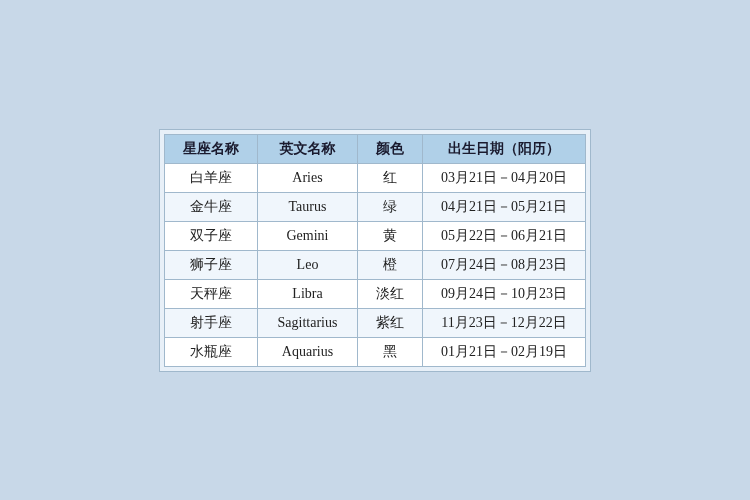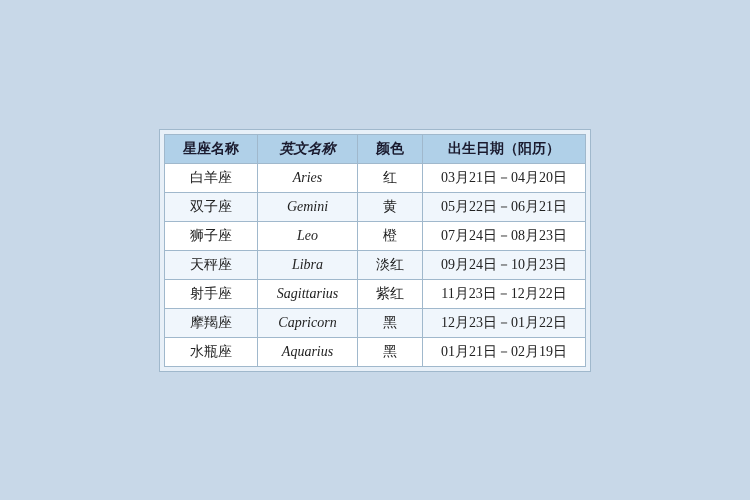--- a/index.html
+++ b/index.html
@@ -36,21 +36,21 @@
     tbody tr:nth-child(odd) {
       background: #ffffff;
     }
     tbody tr:nth-child(even) {
       background: #f0f6fc;
     }
     tbody tr td {
       color: #222;
     }
     .col-zh { min-width: 80px; }
-    .col-en { min-width: 100px; font-style: italic; }
+    .col-en { min-width: 100px; }
     .col-color { min-width: 50px; }
     .col-date { min-width: 160px; }
   </style>
 </head>
 <body>
 
 <div class="table-container">
   <table>
     <thead>
       <tr>
@@ -59,20 +59,26 @@
         <th class="col-color">颜色</th>
         <th class="col-date">出生日期（阳历）</th>
       </tr>
     </thead>
     <tbody id="table-body">
     <tr>
           <td class="col-zh">白羊座</td>
           <td class="col-en">Aries</td>
           <td class="col-color">红</td>
           <td class="col-date">03月21日－04月20日</td>
+        </tr>
+        <tr>
+          <td class="col-zh">金牛座</td>
+          <td class="col-en">Taurus</td>
+          <td class="col-color">绿</td>
+          <td class="col-date">04月21日－05月21日</td>
         </tr>
         <tr>
           <td class="col-zh">双子座</td>
           <td class="col-en">Gemini</td>
           <td class="col-color">黄</td>
           <td class="col-date">05月22日－06月21日</td>
         </tr>
         <tr>
           <td class="col-zh">狮子座</td>
           <td class="col-en">Leo</td>
@@ -85,26 +91,20 @@
           <td class="col-color">淡红</td>
           <td class="col-date">09月24日－10月23日</td>
         </tr>
         <tr>
           <td class="col-zh">射手座</td>
           <td class="col-en">Sagittarius</td>
           <td class="col-color">紫红</td>
           <td class="col-date">11月23日－12月22日</td>
         </tr>
         <tr>
-          <td class="col-zh">摩羯座</td>
-          <td class="col-en">Capricorn</td>
-          <td class="col-color">黑</td>
-          <td class="col-date">12月23日－01月22日</td>
-        </tr>
-        <tr>
           <td class="col-zh">水瓶座</td>
           <td class="col-en">Aquarius</td>
           <td class="col-color">黑</td>
           <td class="col-date">01月21日－02月19日</td>
         </tr>
       </tbody>
   </table>
 </div>
 
 </body></html>

